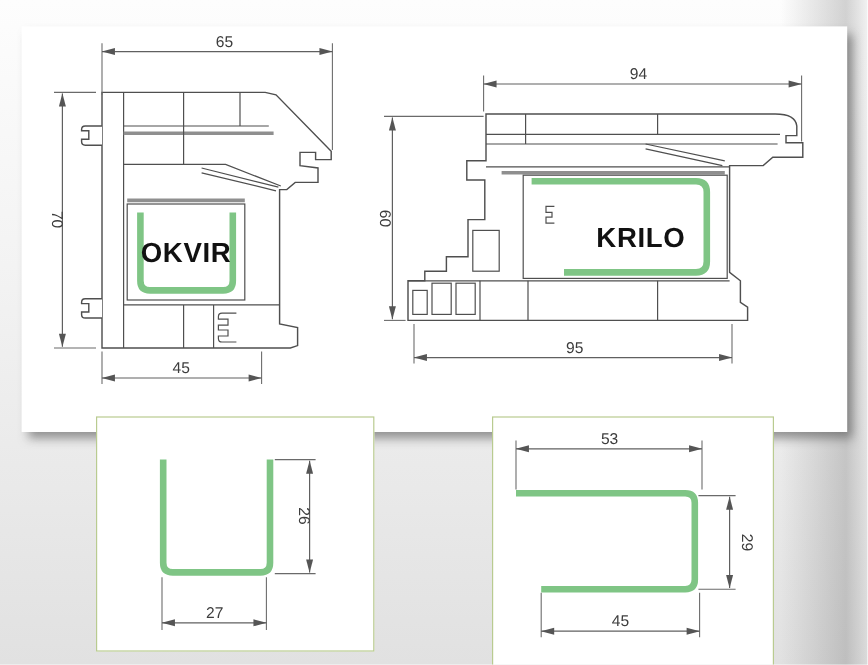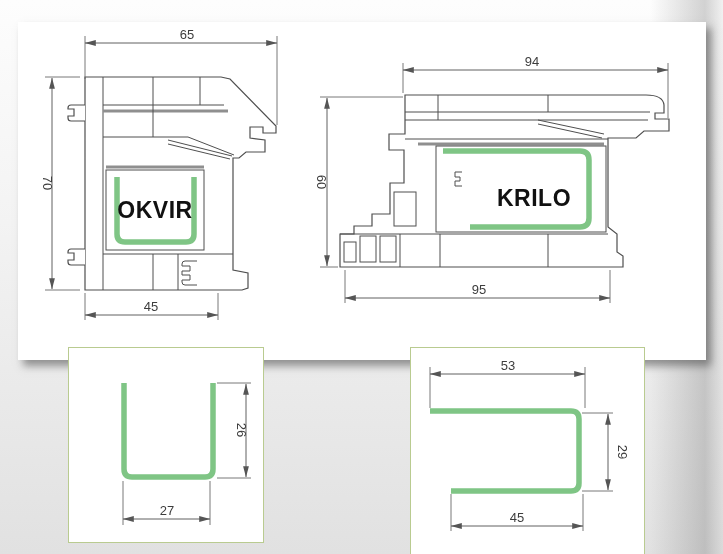--- a/index.html
+++ b/index.html
@@ -11,21 +11,21 @@
       linear-gradient(180deg,#fdfdfd 0%,#f3f3f3 40%,#e1e1e1 100%);
   }
   .panel{
     position:absolute;left:18px;top:22px;width:688px;height:338px;
     background:#ffffff;
     box-shadow:5px 6px 8px rgba(70,70,70,0.55);
   }
   .detail-box{
     position:absolute;background:#ffffff;border:1.5px solid #b9cb90;box-sizing:border-box;
   }
-  #box-u{left:68px;top:347px;width:196px;height:196px;}
+  #box-u{left:80px;top:347px;width:232px;height:196px;}
   #box-c{left:410px;top:347px;width:235px;height:224px;}
   svg{display:block;}
   svg text{font-family:"Liberation Sans","DejaVu Sans",sans-serif;}
   .dim-line{stroke:#606060;stroke-width:1;fill:none;}
   .ext-line{stroke:#6a6a6a;stroke-width:0.9;fill:none;}
   .dim-text{font-size:13px;fill:#3d3d3d;}
   .outline{stroke:#4f4f4f;stroke-width:1.2;fill:#ffffff;}
   .inner{stroke:#4f4f4f;stroke-width:1;fill:none;}
   .gasket{stroke:#8f8f8f;stroke-width:3;fill:none;}
   .steel{stroke:#7fc585;stroke-width:5.5;fill:none;stroke-linecap:butt;}

